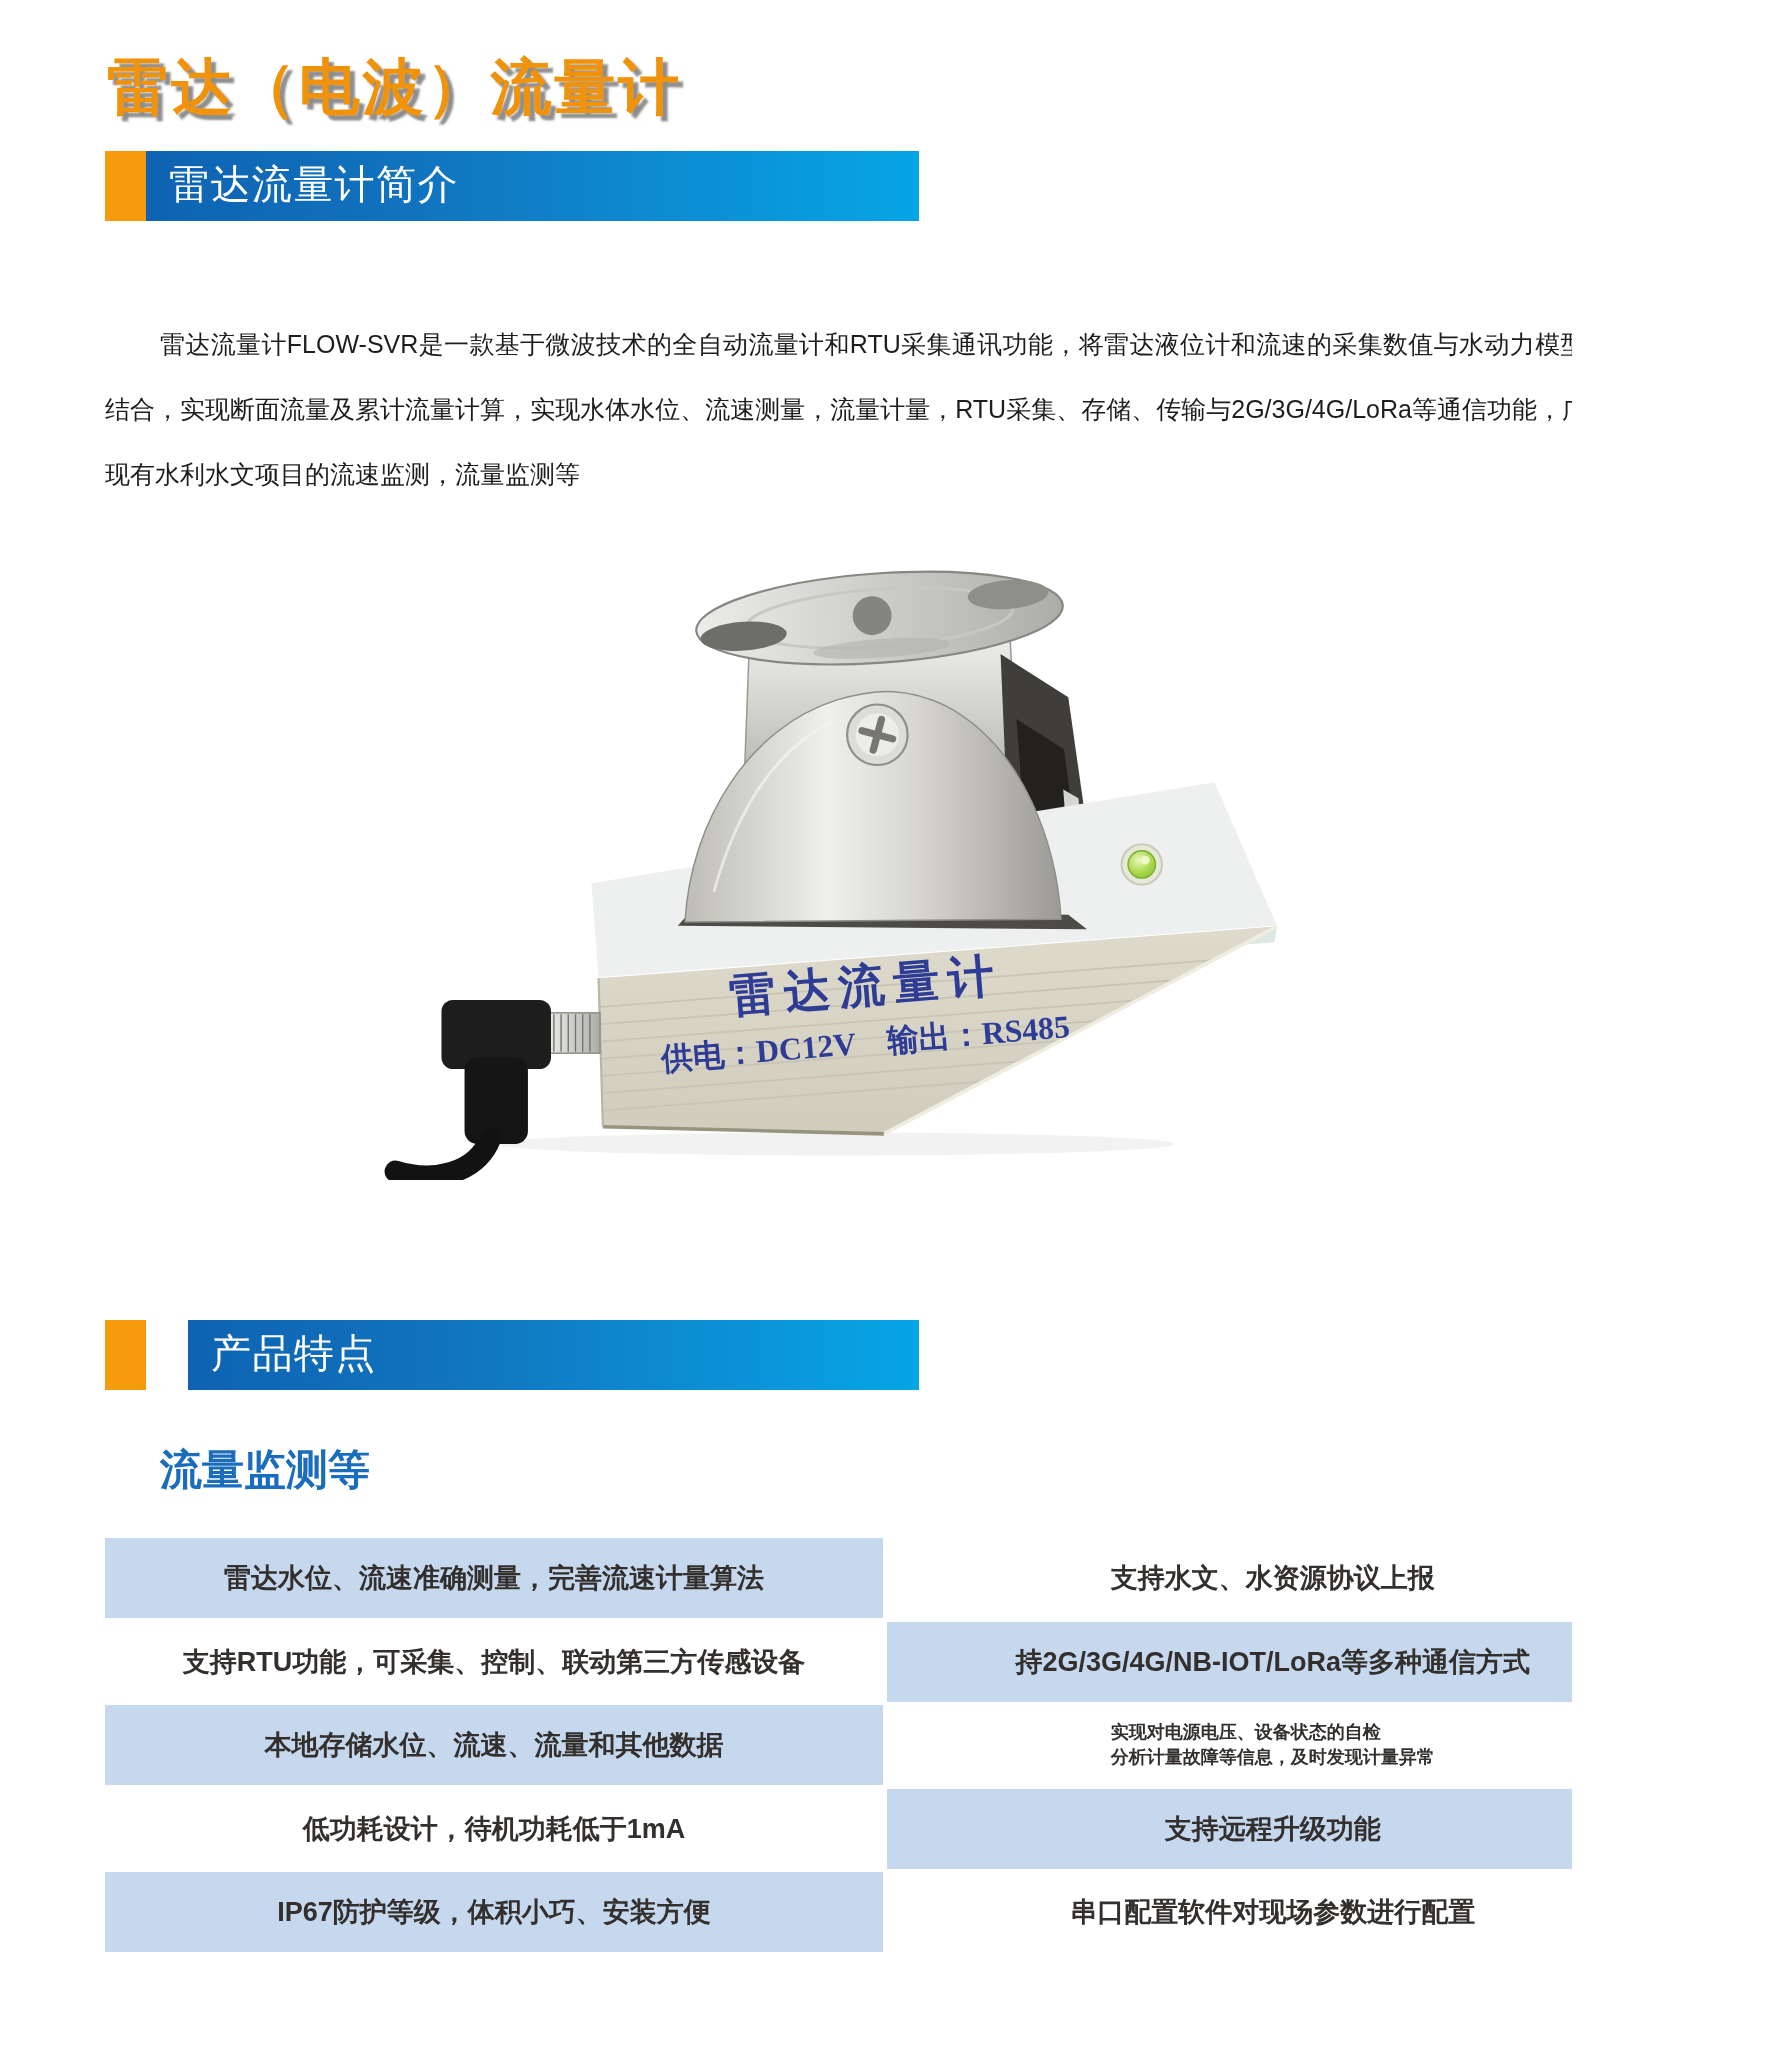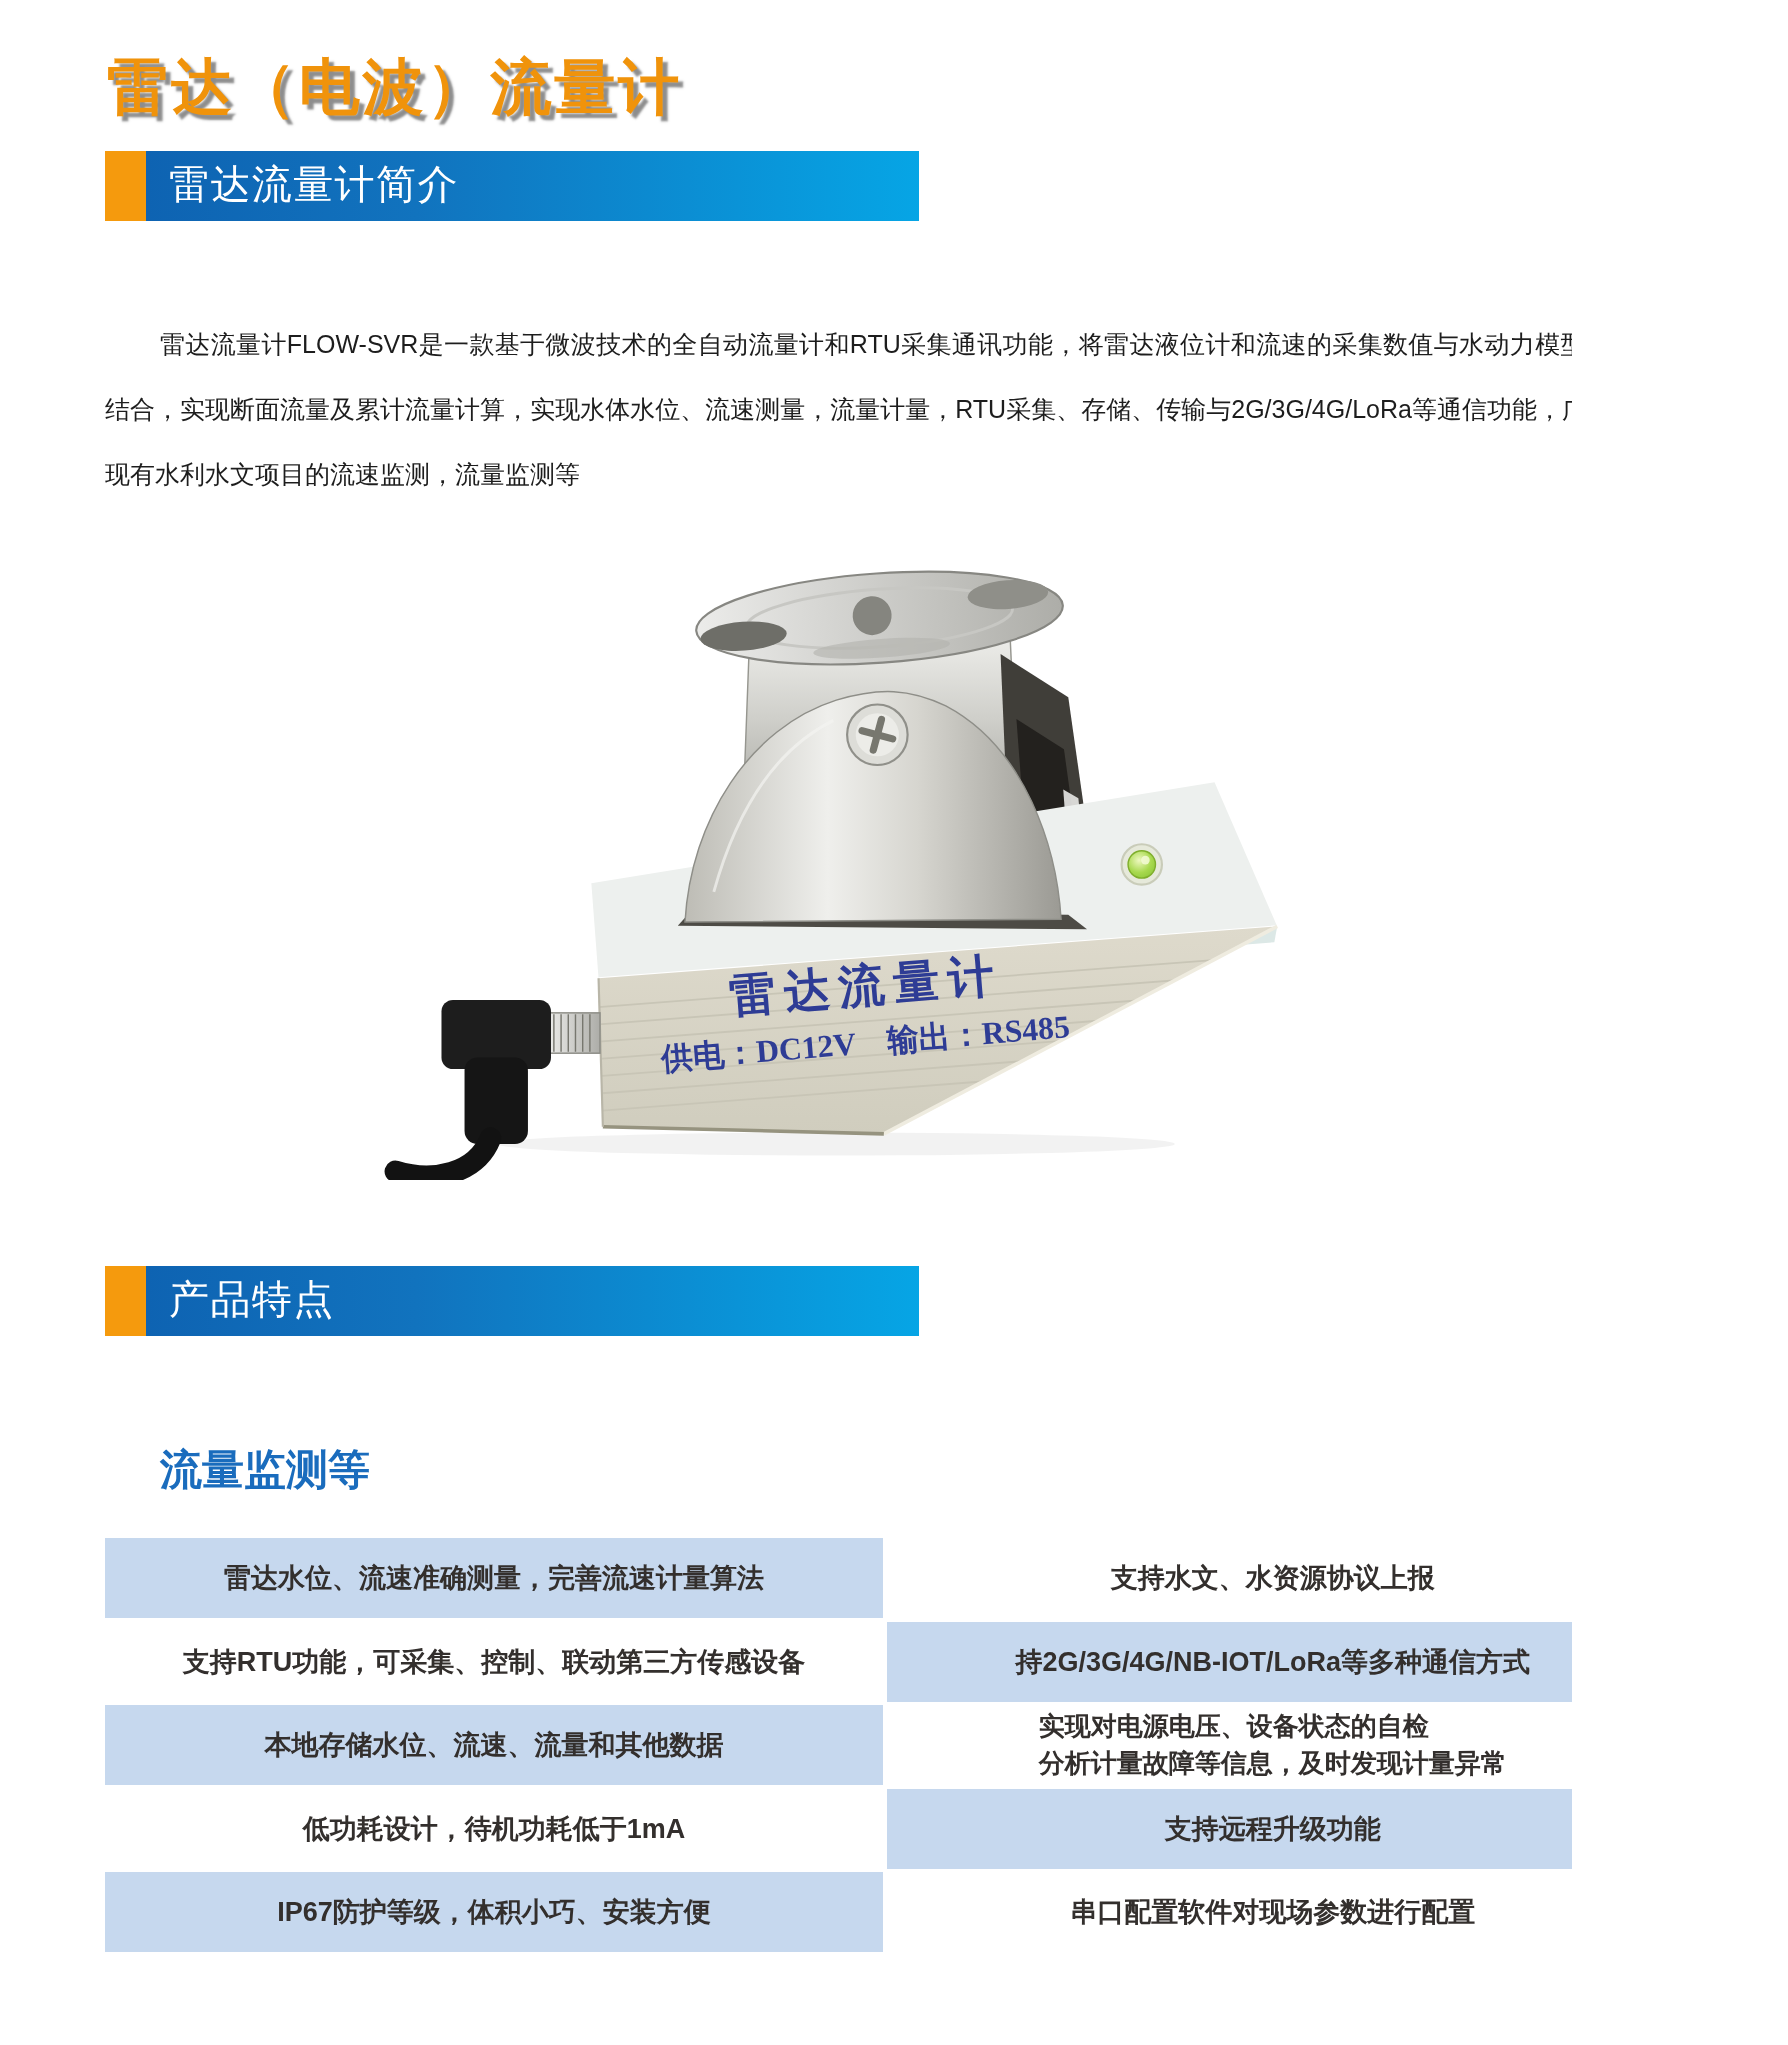--- a/index.html
+++ b/index.html
@@ -39,21 +39,21 @@
     background:linear-gradient(90deg,#0E63B2 0%,#1173BE 35%,#06A5E5 100%);
     color:#ffffff;
     font-family:"Liberation Serif","DejaVu Serif",serif;
     font-size:40px;
     line-height:68px;
     padding-left:23px;
     letter-spacing:1.4px;
     white-space:nowrap;
   }
   .banner-intro{top:151px;}
-  .banner-features{top:1266px;}
+  .banner-features{top:1320px;gap:42px;}
   
   .intro-paragraph{
     position:absolute;
     left:105px; top:287px;
     width:1582px;
     font-size:25px;
     line-height:65px;
     color:#1d1d1d;
     text-align:justify;
     text-indent:2.2em;
@@ -90,21 +90,21 @@
     padding:8px 29px;
     font-size:27px;
     font-weight:bold;
     color:#332f2d;
     text-align:center;
     background:#ffffff;
   }
   .feature-cell.blue{background:#C6D8EE;}
   .feature-cell .multiline{
     text-align:left;
-    font-size:26px;
+    font-size:18px;
     line-height:1.42;
   }
 </style>
 </head>
 <body>
 
 <div id="page">
 
   <h1 class="page-title">雷达（电波）流量计</h1>
 

